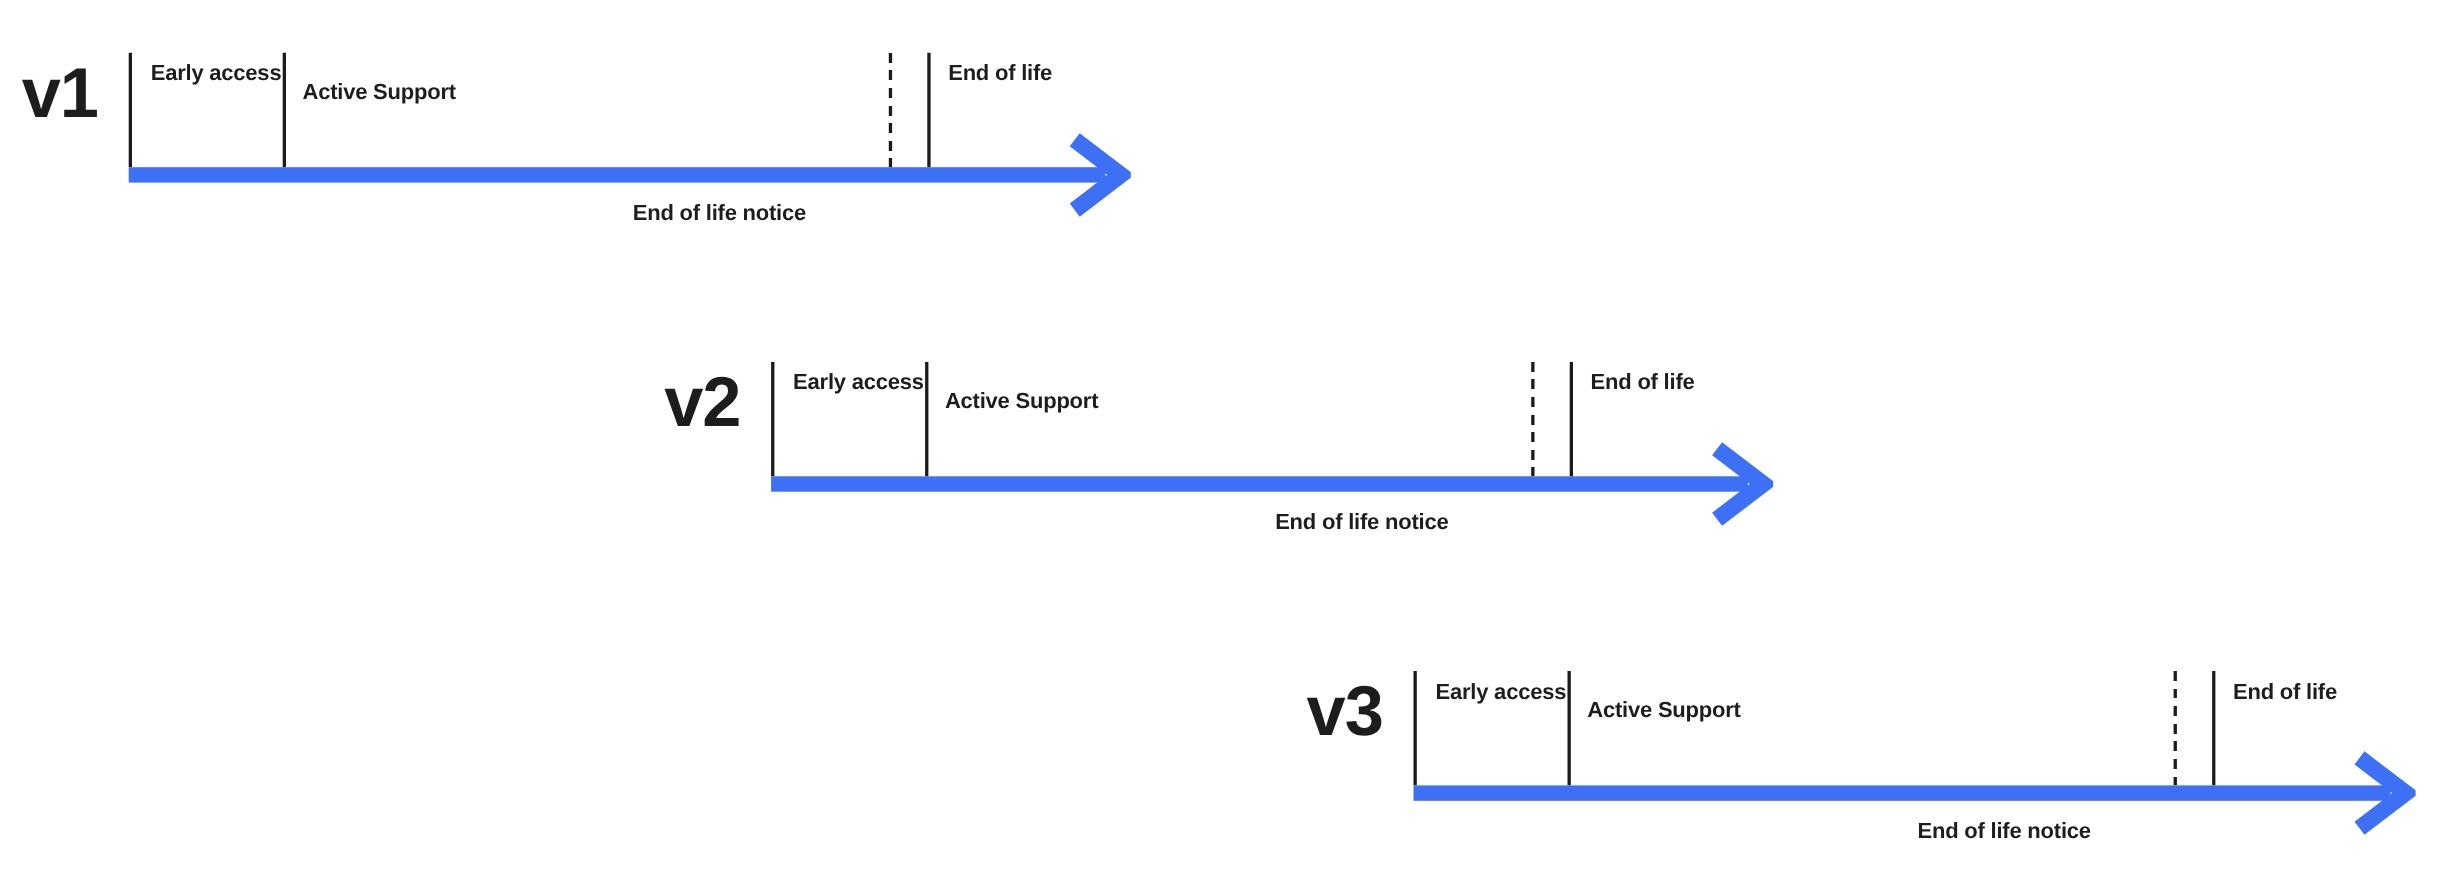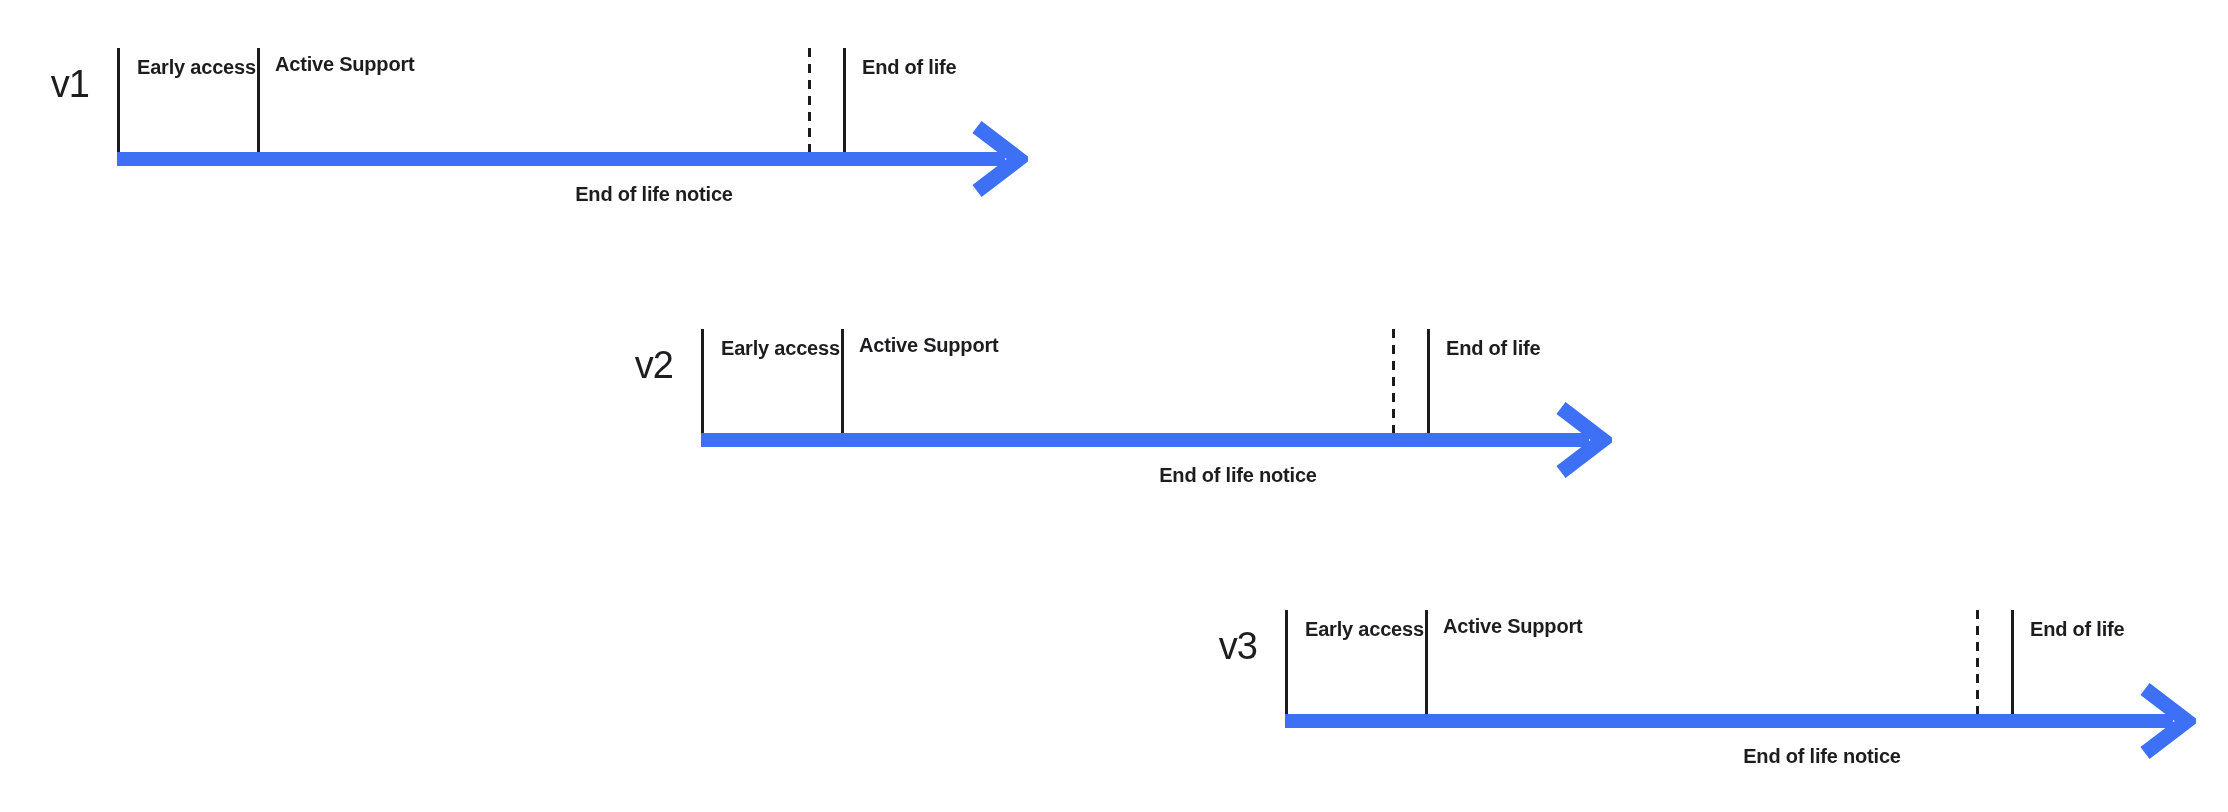--- a/index.html
+++ b/index.html
@@ -19,22 +19,22 @@
     position: absolute;
     width: 960px;
     height: 180px;
   }
   .version {
     position: absolute;
     left: -112px;
     top: 11px;
     width: 84px;
     text-align: right;
-    font-size: 38px;
-    font-weight: normal;
+    font-size: 64px;
+    font-weight: bold;
     line-height: 50px;
     letter-spacing: -1px;
     color: var(--text, #1d1d20);
   }
   .tick {
     position: absolute;
     top: 0;
     width: 3px;
     height: 104px;
     background: var(--line, #1b1b1e);
@@ -70,21 +70,21 @@
   }
   .label {
     position: absolute;
     font-size: 20px;
     font-weight: bold;
     line-height: 33px;
     color: var(--text, #1d1d20);
     letter-spacing: -0.2px;
   }
   .label-early  { left: 20px;  top: 3px; width: 120px; }
-  .label-active { left: 158px; top: 0; white-space: nowrap; }
+  .label-active { left: 158px; top: 20px; white-space: nowrap; }
   .label-eol    { left: 745px; top: 3px; white-space: nowrap; }
   .label-notice {
     left: 387px;
     top: 130px;
     width: 300px;
     text-align: center;
     white-space: nowrap;
   }
 </style>
 </head>

